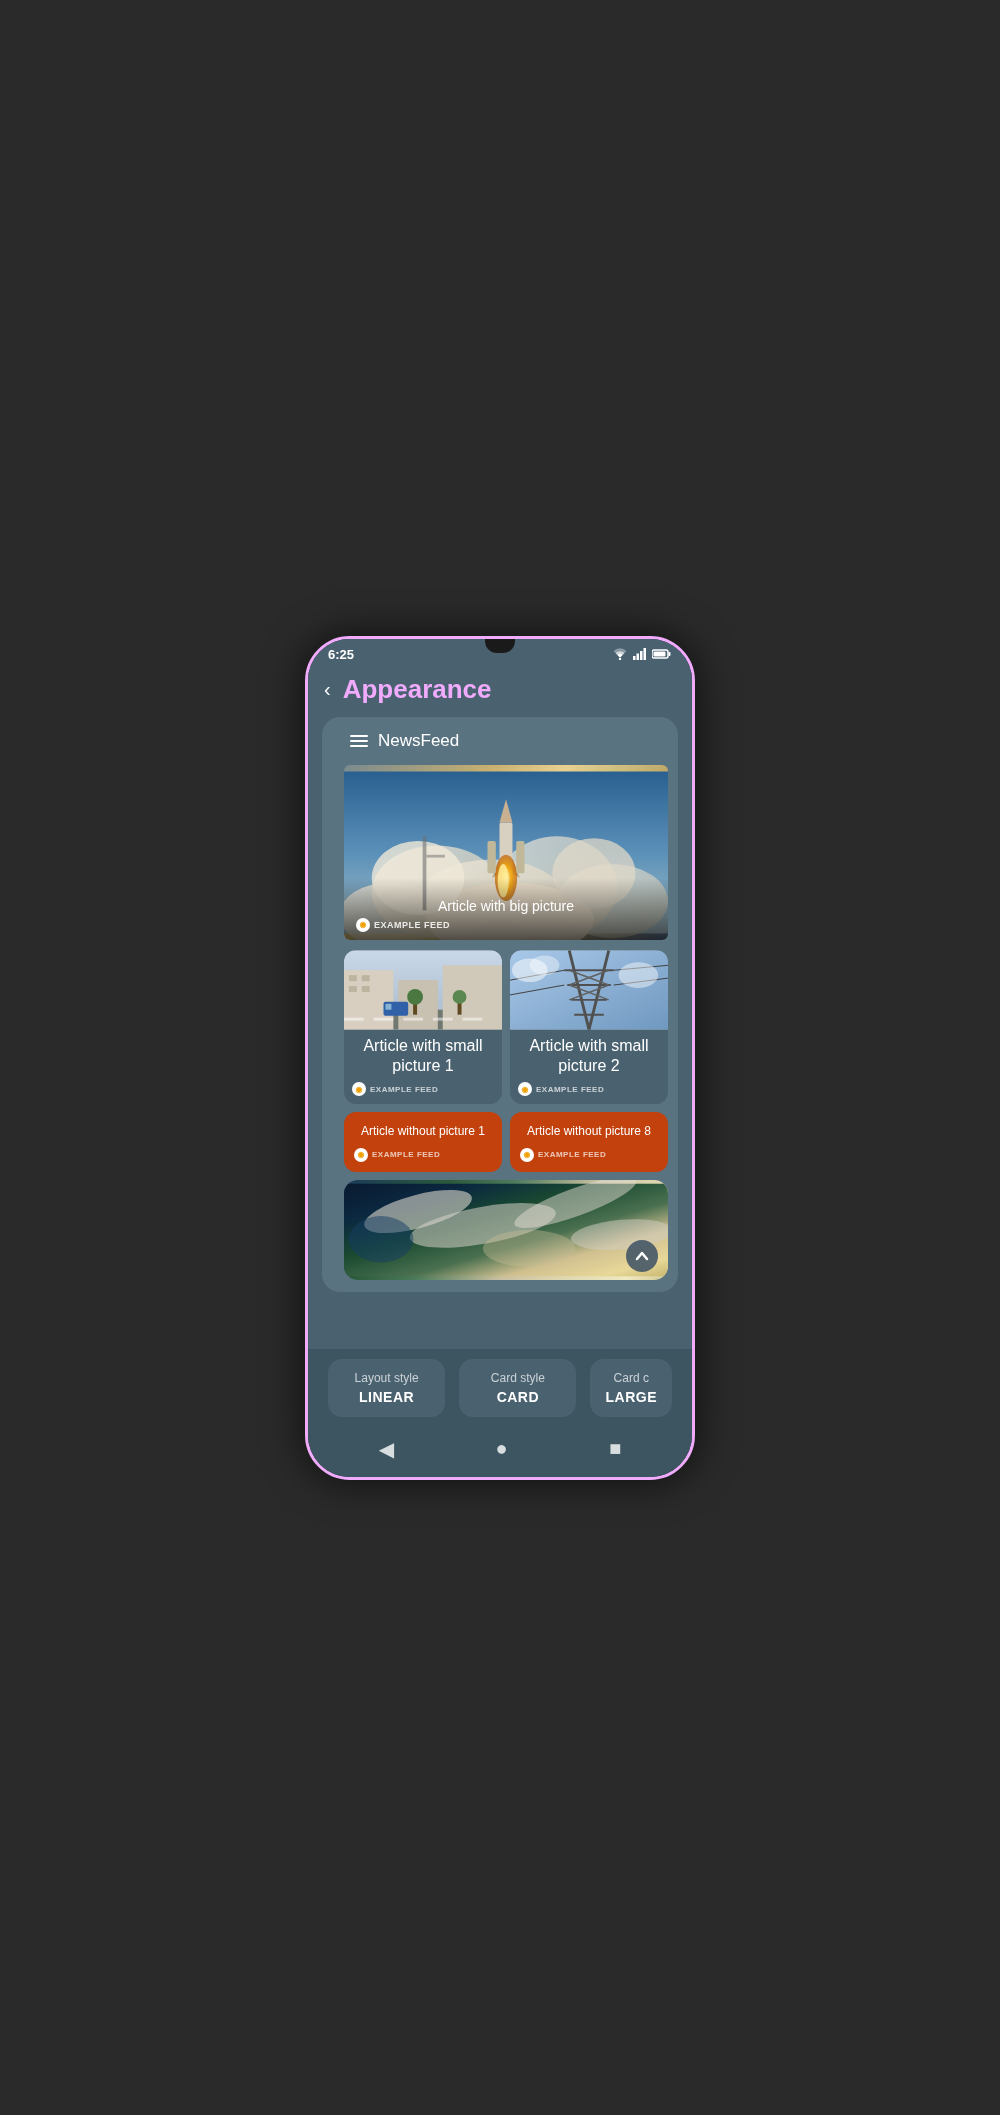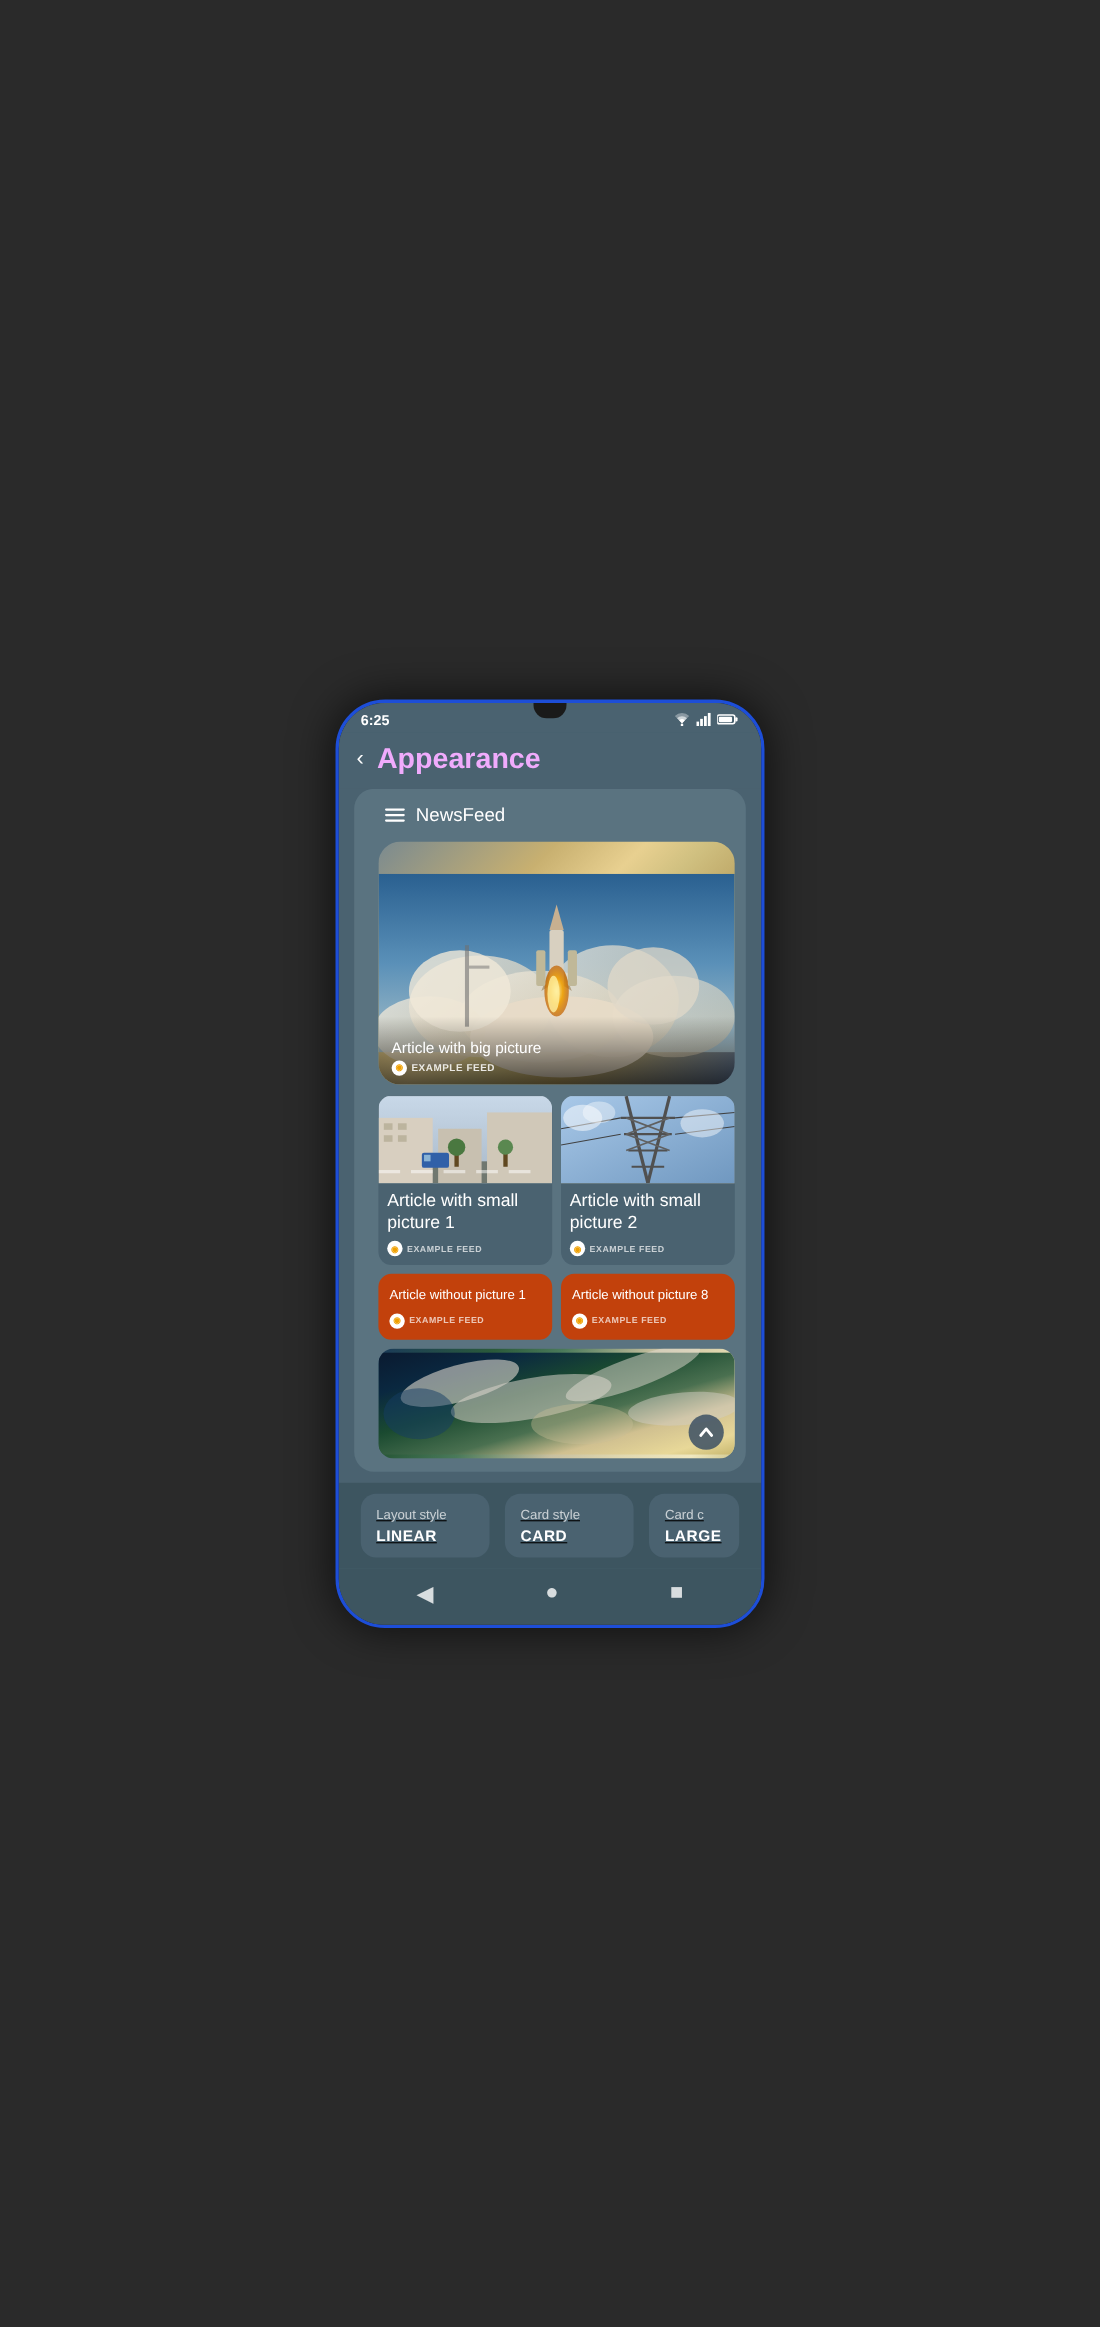--- a/index.html
+++ b/index.html
@@ -11,24 +11,25 @@
       align-items: center;
       min-height: 100vh;
       font-family: 'Segoe UI', Arial, sans-serif;
     }
 
     .phone-frame {
       width: 390px;
       height: 844px;
       background: #1a1a1a;
       border-radius: 45px;
-      border: 3px solid #1d4ed8;
+      border: 3px solid #f0abfc;
       overflow: hidden;
       position: relative;
       box-shadow: 0 0 40px rgba(0,0,0,0.7);
+      text-align: center;
     }
 
     .phone-screen {
       width: 100%;
       height: 100%;
       background: #4a6270;
       display: flex;
       flex-direction: column;
       overflow: hidden;
     }
@@ -133,24 +134,24 @@
 
     .newsfeed-title {
       color: white;
       font-size: 17px;
       font-weight: 400;
     }
 
     
     .big-article {
       margin: 0 10px 10px;
-      border-radius: 20px;
+      border-radius: 6px;
       overflow: hidden;
       position: relative;
-      height: 221px;
+      height: 175px;
     }
 
     .big-article-img {
       width: 100%;
       height: 100%;
       background: linear-gradient(135deg, #7a8a90 0%, #c8b070 30%, #e8d090 45%, #d0c080 55%, #b8a060 70%, #5a7090 100%);
       position: relative;
     }
 
     .big-article-overlay {
@@ -302,21 +303,20 @@
       cursor: pointer;
     }
 
     
     .options-bar {
       display: flex;
       background: #3d5560;
       padding: 10px 20px;
       gap: 14px;
       flex-shrink: 0;
-      text-decoration: underline;
     }
 
     .option-card {
       flex: 1;
       background: #4a6270;
       border-radius: 14px;
       padding: 12px 14px;
       min-width: 0;
     }
 

